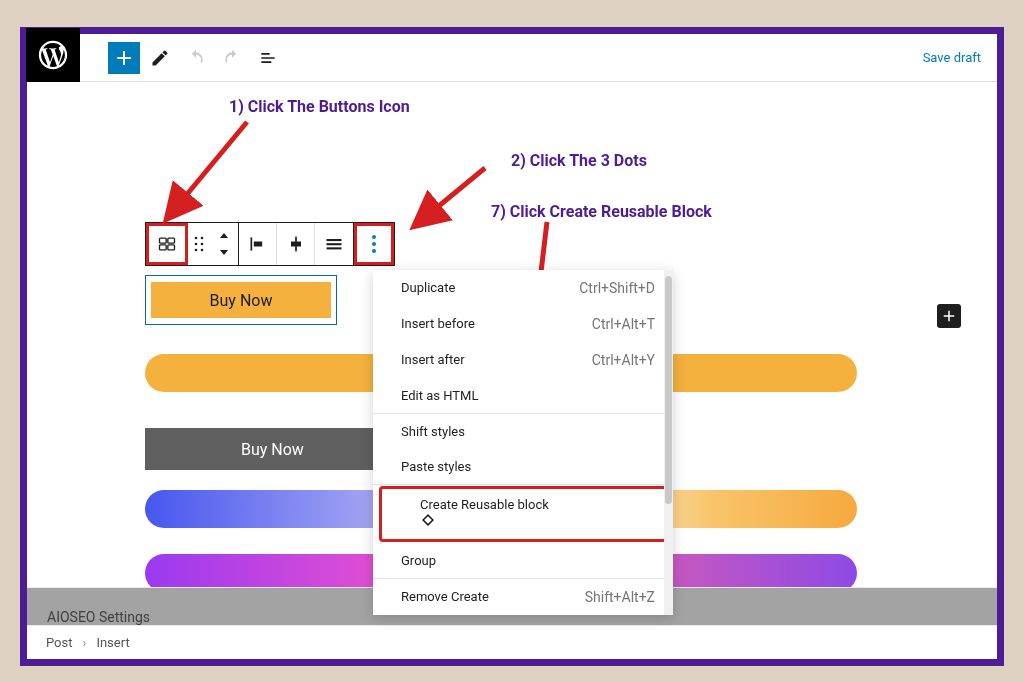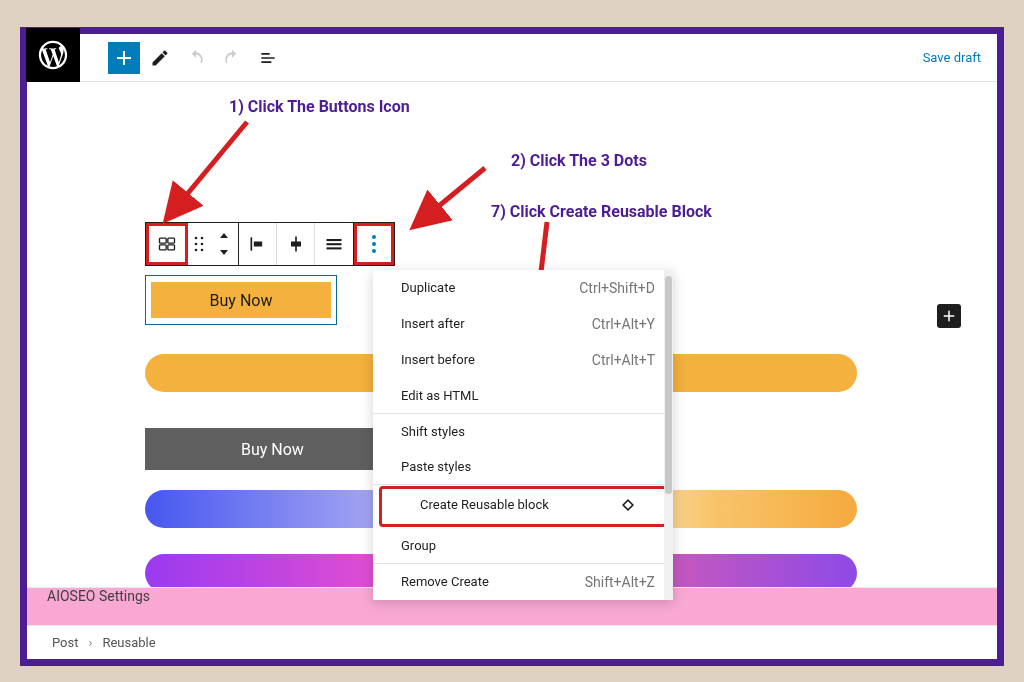--- a/index.html
+++ b/index.html
@@ -190,38 +190,38 @@
   border: 3px solid #d51e1f;
   margin: 1px 6px;
   border-radius: 4px;
 }
 
 .aioseo-panel {
   position: absolute;
   bottom: 34px;
   left: 0; right: 0;
   height: 38px;
-  background: #f9a8d4;
+  background: #a3a3a3;
   border-top: 1px solid #eaeaea;
   display: flex;
-  align-items: flex-start;
+  align-items: flex-end;
   padding-left: 20px;
   font-size: 14px;
   color: #404040;
 }
 .breadcrumbs {
   position: absolute;
   bottom: 0;
   left: 0; right: 0;
   height: 34px;
   background: #fff;
   border-top: 1px solid #ececec;
   display: flex;
   align-items: center;
-  padding-left: 25px;
+  padding-left: 19px;
   font-size: 13px;
   color: #555;
 }
 .breadcrumbs .chev { margin: 0 10px; color: #888; }
 
 svg.ic { width: 20px; height: 20px; }
 </style>
 </head>
 <body>
 
@@ -370,40 +370,40 @@
 
     <div class="dropdown-menu">
       <div class="scroll-hint"></div>
       <div class="scroll-thumb"></div>
 
       <div class="menu-item">
         <span>Duplicate</span>
         <span class="menu-shortcut">Ctrl+Shift+D</span>
       </div>
       <div class="menu-item">
+        <span>Insert before</span>
+        <span class="menu-shortcut">Ctrl+Alt+T</span>
+      </div>
+      <div class="menu-item">
         <span>Insert after</span>
         <span class="menu-shortcut">Ctrl+Alt+Y</span>
       </div>
       <div class="menu-item">
-        <span>Insert before</span>
-        <span class="menu-shortcut">Ctrl+Alt+T</span>
-      </div>
-      <div class="menu-item">
         <span>Edit as HTML</span>
       </div>
       <div class="menu-sep"></div>
       <div class="menu-item">
         <span>Shift styles</span>
       </div>
       <div class="menu-item">
         <span>Paste styles</span>
       </div>
       <div class="menu-sep"></div>
       <div class="menu-highlight">
-        <div class="menu-item" style="padding:8px 28px;">
+        <div class="menu-item" style="padding:8px 28px;flex-direction:column;">
           <span>Create Reusable block</span>
           <span>
             <svg width="16" height="16" viewBox="0 0 24 24">
                 <path d="M12 3l9 9-9 9-9-9 9-9zm0 3.2L6.2 12 12 17.8 17.8 12 12 6.2z" fill="#1e1e1e"></path>
               </svg>
           </span>
         </div>
       </div>
       <div class="menu-item">
         <span>Group</span>
@@ -417,16 +417,16 @@
 
   </div>
 
   <div class="aioseo-panel">
     <span>AIOSEO Settings</span>
   </div>
 
   <div class="breadcrumbs">
     <span>Post</span>
     <span class="chev">›</span>
-    <span>Reusable</span>
+    <span>Insert</span>
   </div>
 
 </div>
 
 </body></html>

